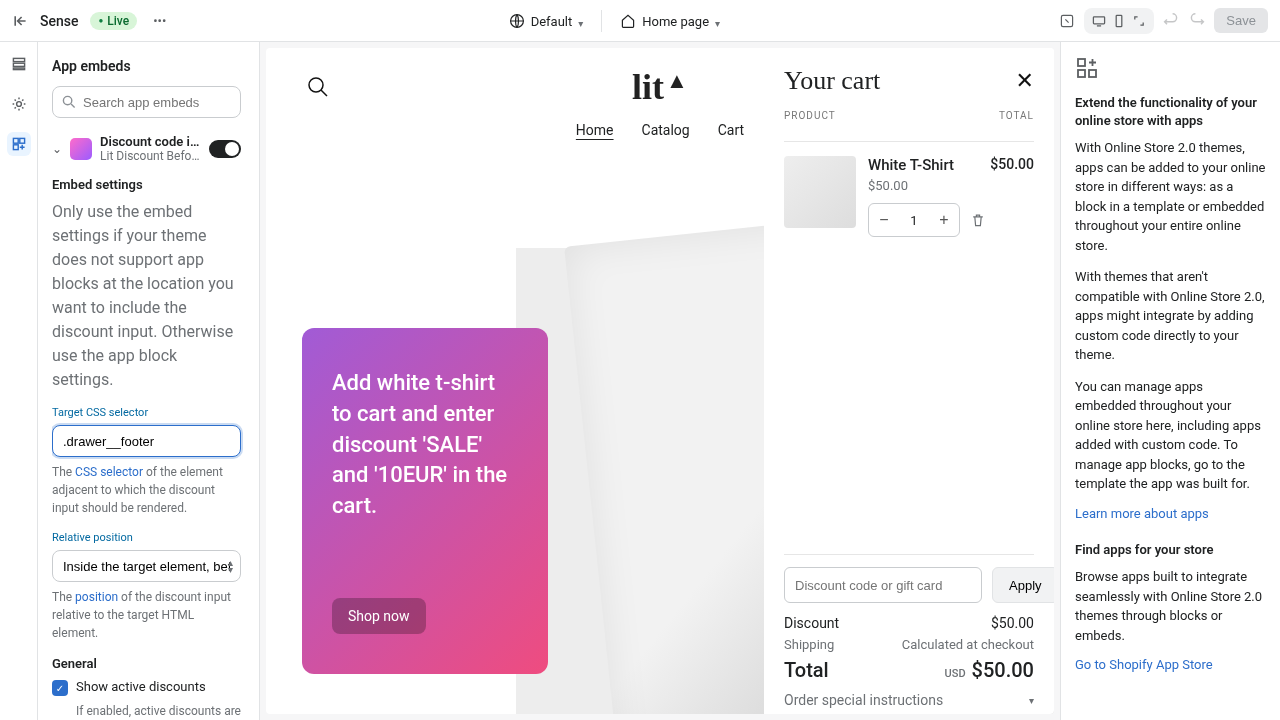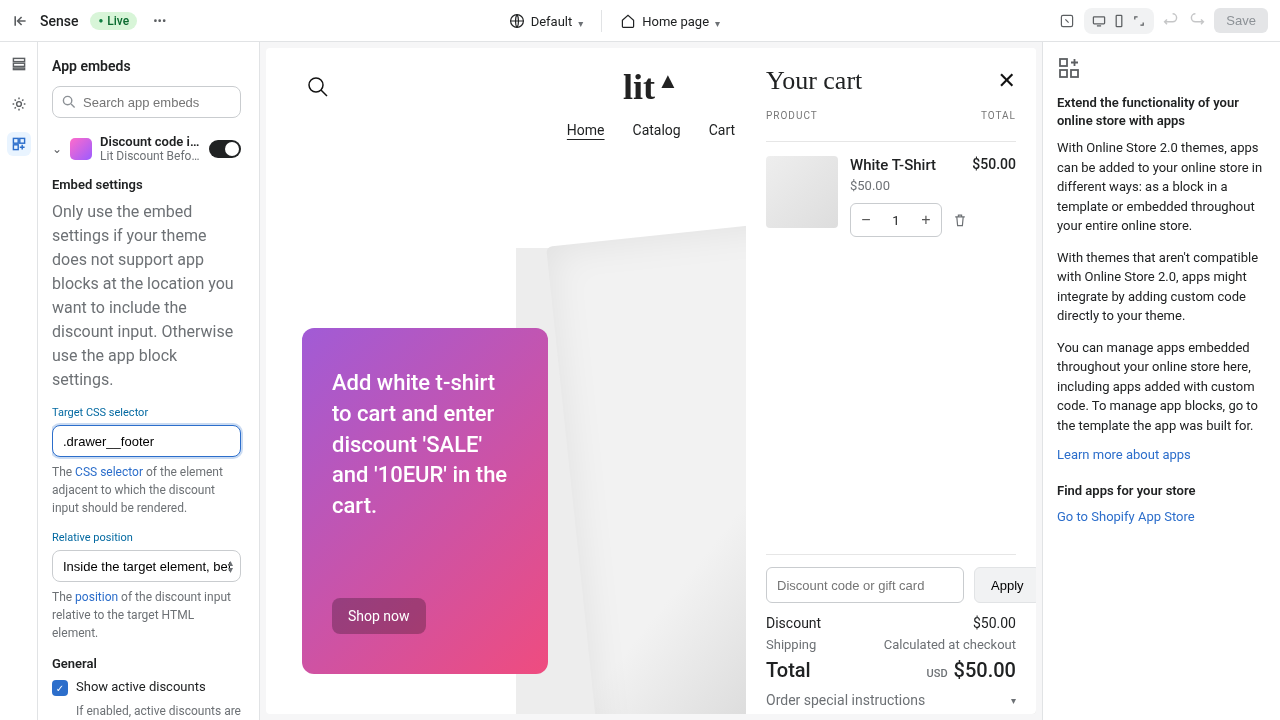--- a/index.html
+++ b/index.html
@@ -101,21 +101,21 @@
 .cf-row { display: flex; gap: 10px; margin-bottom: 12px; }
 .cf-input { flex: 1; height: 36px; border: 1px solid #c9cccf; border-radius: 6px; padding: 0 10px; font-size: 13px; }
 .apply-btn { background: #f1f2f3; border: 1px solid #e1e3e5; border-radius: 6px; padding: 0 16px; font-size: 13px; font-weight: 500; cursor: pointer; }
 .sum-row { display: flex; justify-content: space-between; font-size: 14px; margin-bottom: 6px; }
 .sum-row.small { font-size: 13px; color: #6d7175; }
 .sum-row.big { font-size: 20px; font-weight: 500; align-items: baseline; }
 .sum-row.big .cur { font-size: 11px; color: #6d7175; margin-right: 6px; }
 .order-sp { font-size: 14px; color: #6d7175; margin-top: 10px; display: flex; justify-content: space-between; align-items: center; }
 
 
-.rpanel { width: 238px; border-left: 1px solid #e1e3e5; padding: 14px 14px 0 14px; overflow-y: auto; font-size: 13px; }
+.rpanel { width: 220px; border-left: 1px solid #e1e3e5; padding: 14px 14px 0 14px; overflow-y: auto; font-size: 13px; }
 .rpanel-icon { width: 24px; height: 24px; color: #5c5f62; margin-bottom: 14px; }
 .rpanel h3 { font-size: 13px; font-weight: 600; margin-bottom: 8px; line-height: 1.4; }
 .rpanel p { font-size: 13px; color: #202223; line-height: 1.5; margin-bottom: 12px; }
 .rpanel .link { display: inline-block; margin-bottom: 20px; }
 
 svg { display: block; }
 </style>
 </head>
 <body>
 
@@ -368,16 +368,17 @@
             <rect x="3" y="14" width="7" height="7"></rect>
             <path d="M17.5 3v7M14 6.5h7"></path>
           </svg>
       </div>
       <h3>Extend the functionality of your online store with apps</h3>
       <p>With Online Store 2.0 themes, apps can be added to your online store in different ways: as a block in a template or embedded throughout your entire online store.</p>
       <p>With themes that aren't compatible with Online Store 2.0, apps might integrate by adding custom code directly to your theme.</p>
       <p>You can manage apps embedded throughout your online store here, including apps added with custom code. To manage app blocks, go to the template the app was built for.</p>
       <a class="link">Learn more about apps</a>
       <h3>Find apps for your store</h3>
+      <p>Browse apps built to integrate seamlessly with Online Store 2.0 themes through blocks or embeds.</p>
       <a class="link">Go to Shopify App Store</a>
     </div>
   </div>
 </div>
 
 </body></html>

